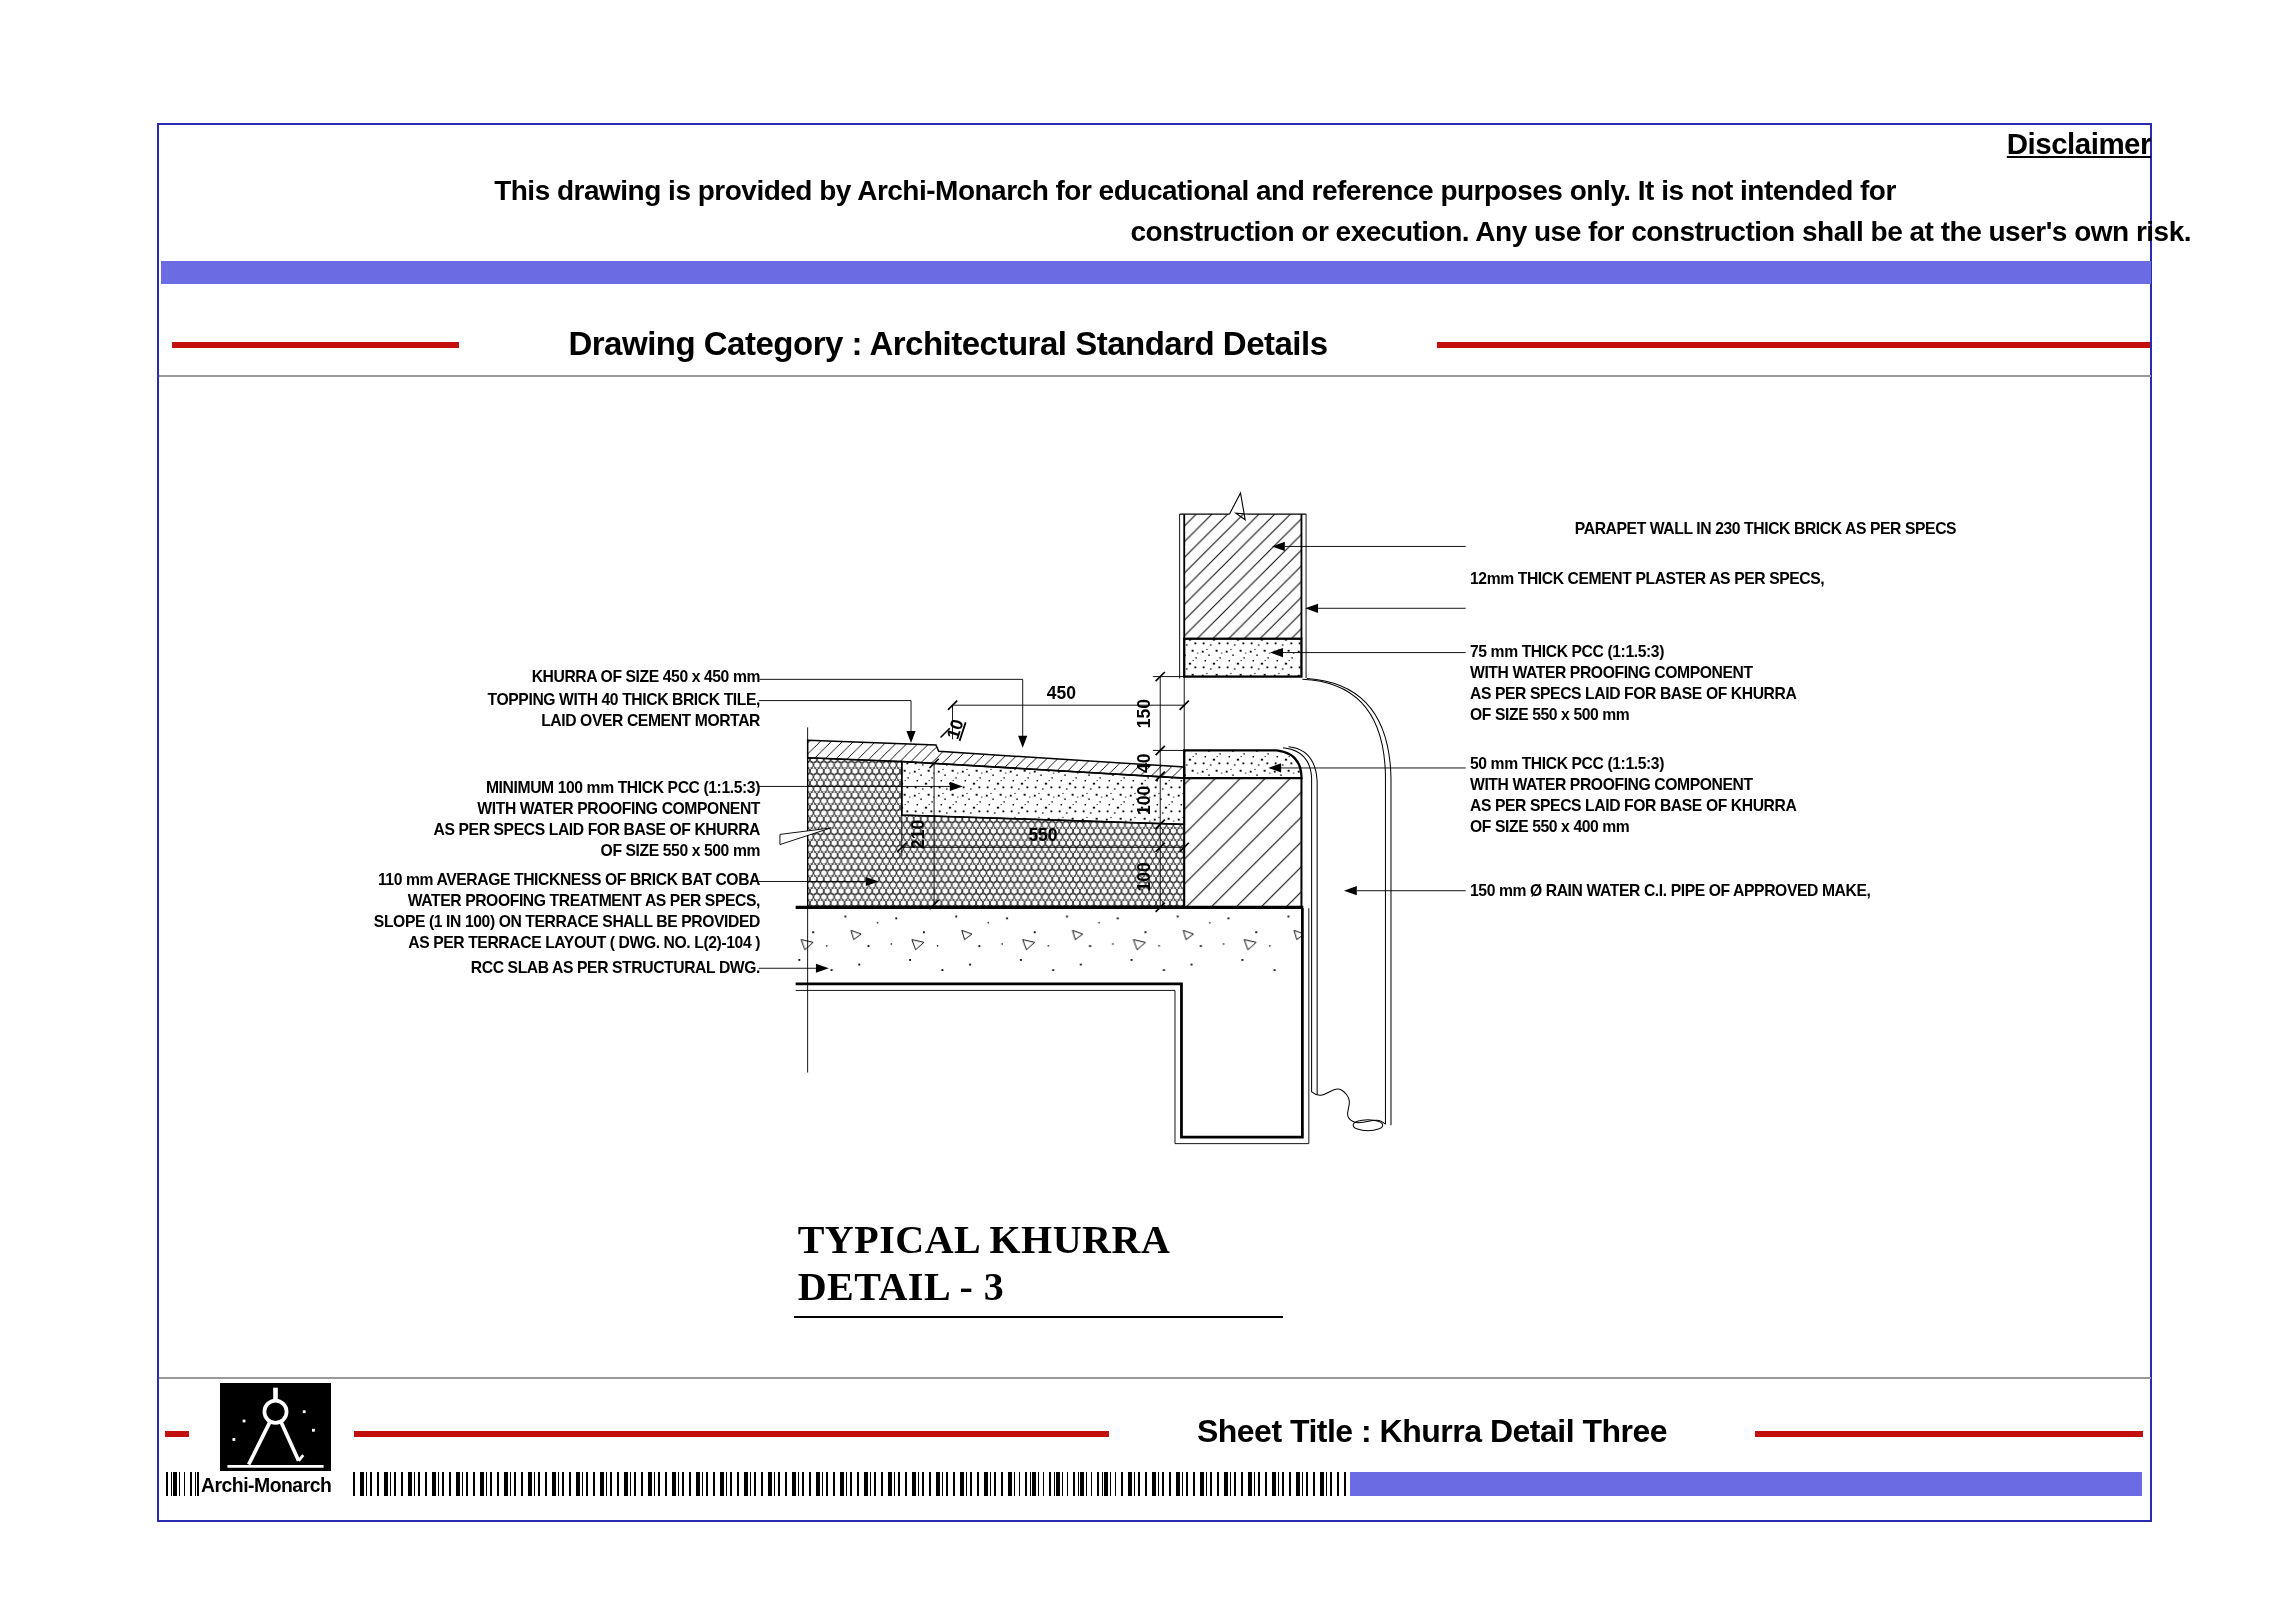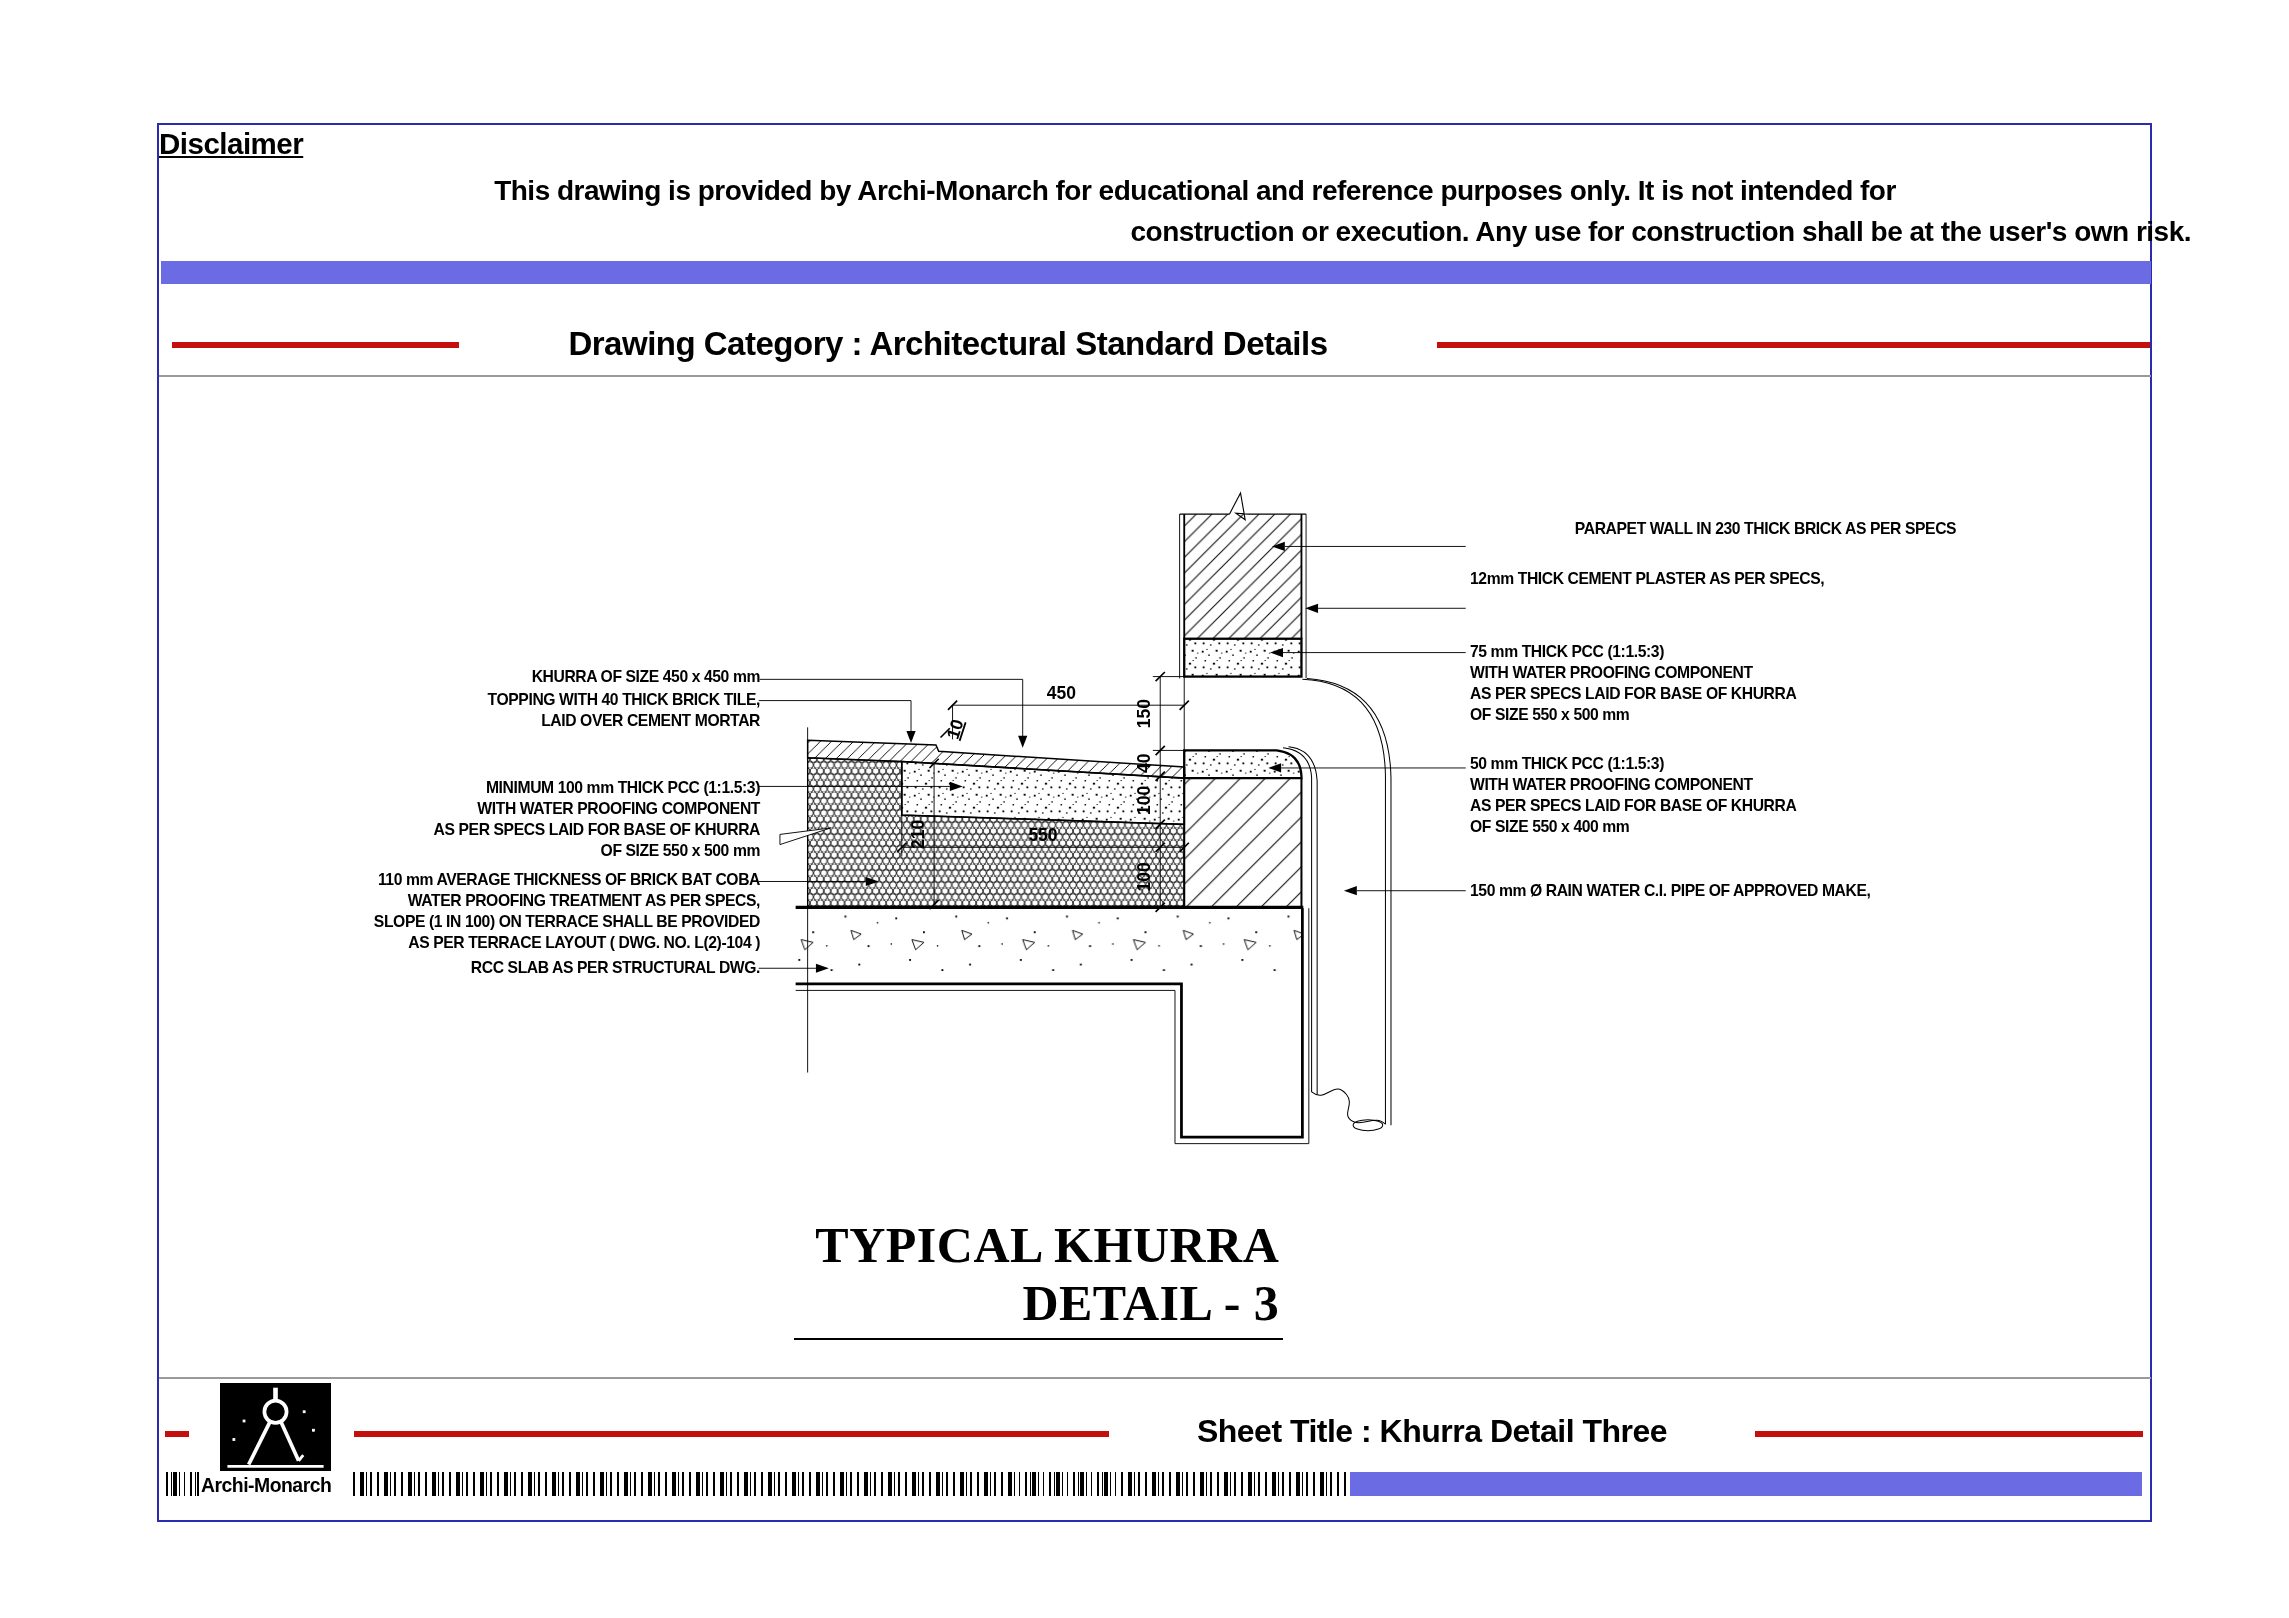--- a/index.html
+++ b/index.html
@@ -3,31 +3,31 @@
 <meta charset="utf-8">
 <style>
   html,body{margin:0;padding:0;background:#ffffff;}
   body{width:2290px;height:1619px;position:relative;font-family:"Liberation Sans",sans-serif;color:#000;}
   .abs{position:absolute;}
   
   #page-border{left:157px;top:123px;width:1991px;height:1395px;border:2.8px solid #2b2bb2;background:transparent;}
   .rule-gray{left:159px;width:1992px;height:1.8px;background:#9a9a9a;}
   .band-purple{left:161px;width:1990px;height:23px;background:#6b6be4;}
   
-  .disc-title{left:159px;top:127px;width:1992px;text-align:left;font-size:29.5px;font-weight:700;letter-spacing:-0.5px;}
+  .disc-title{left:159px;top:127px;width:1992px;text-align:right;font-size:29.5px;font-weight:700;letter-spacing:-0.5px;}
   .disc-title span{text-decoration:underline;}
   .disc-line{left:159px;width:1992px;text-align:center;font-size:28px;font-weight:700;letter-spacing:-0.5px;padding-left:40px;}
   .cat-text{left:459px;top:325px;width:978px;text-align:center;font-size:33px;font-weight:700;letter-spacing:-0.5px;}
   .redline{background:#c40f0f;height:5.5px;}
   
   .lbl{font-size:15.7px;font-weight:700;line-height:21px;letter-spacing:-0.4px;white-space:pre-line;}
   .lbl-left{right:1530px;text-align:right;width:480px;}
   .lbl-right{left:1470px;text-align:left;width:591px;}
   
-  .detail-title{left:794px;top:1216px;width:489px;text-align:right;font-family:"Liberation Serif",serif;font-size:50px;font-weight:700;letter-spacing:0.5px;}
+  .detail-title{left:794px;top:1216px;width:489px;text-align:left;font-family:"Liberation Serif",serif;font-size:40px;font-weight:700;letter-spacing:0.5px;}
   .detail-title span{display:inline-block;border-bottom:2.8px solid #000;padding:0 3.7px 5.5px 3.7px;}
   
   .sheet-text{left:1109px;top:1413px;width:646px;text-align:center;font-size:32px;font-weight:700;letter-spacing:-0.5px;}
   
   #logo{left:220px;top:1383px;width:111px;height:88px;background:#000;}
   
   .bars{top:1472px;height:24px;background:
     repeating-linear-gradient(90deg,
       #000 0,#000 1.8px,#fff 1.8px,#fff 4.6px,
       #000 4.6px,#000 5.5px,#fff 5.5px,#fff 7.4px,

